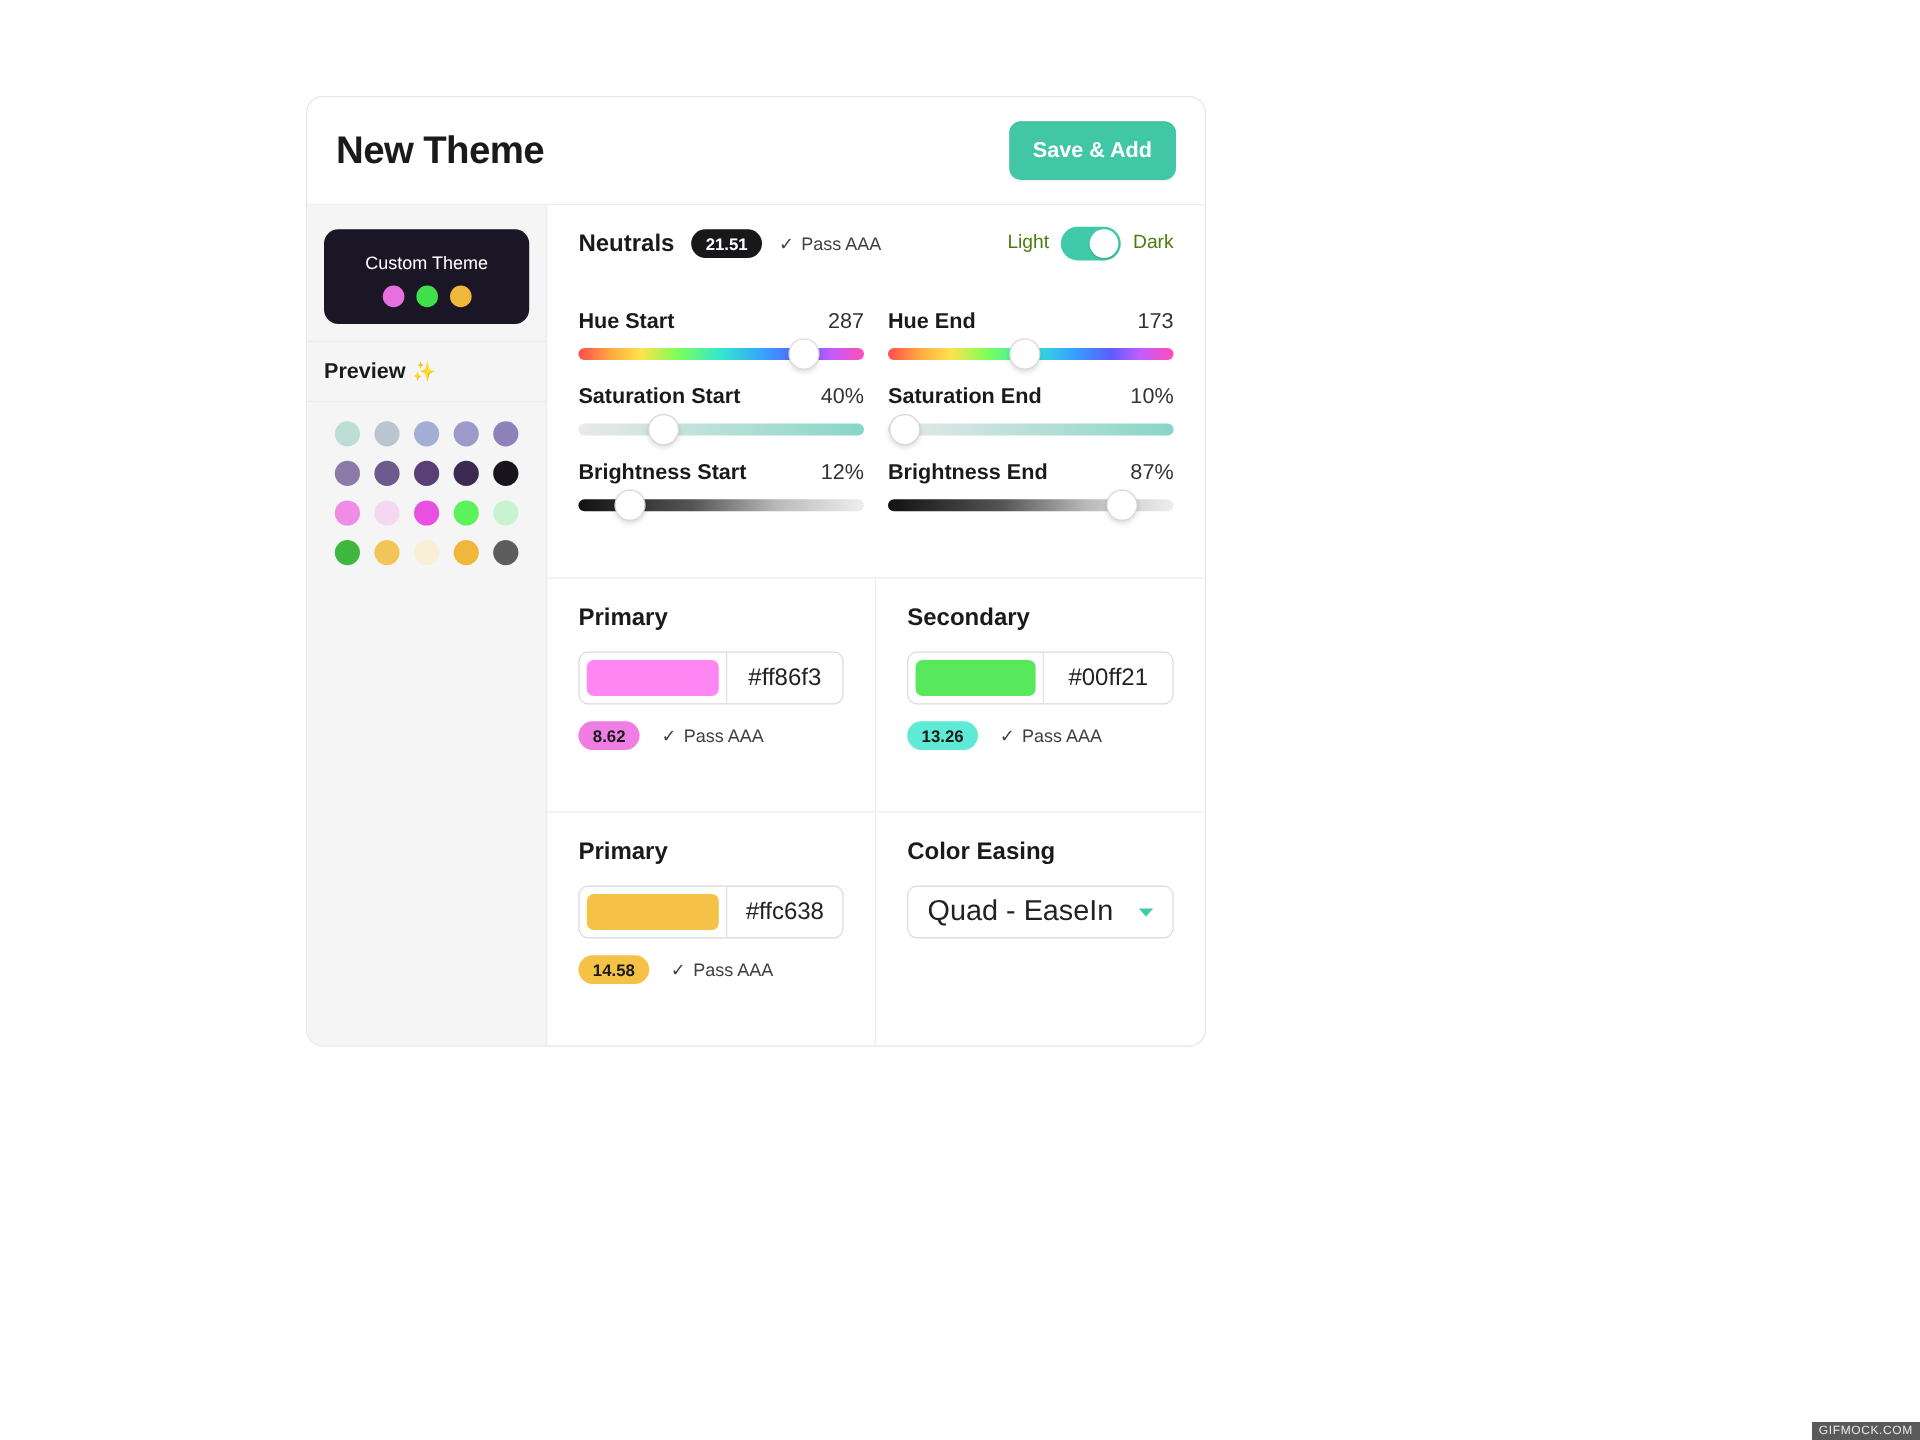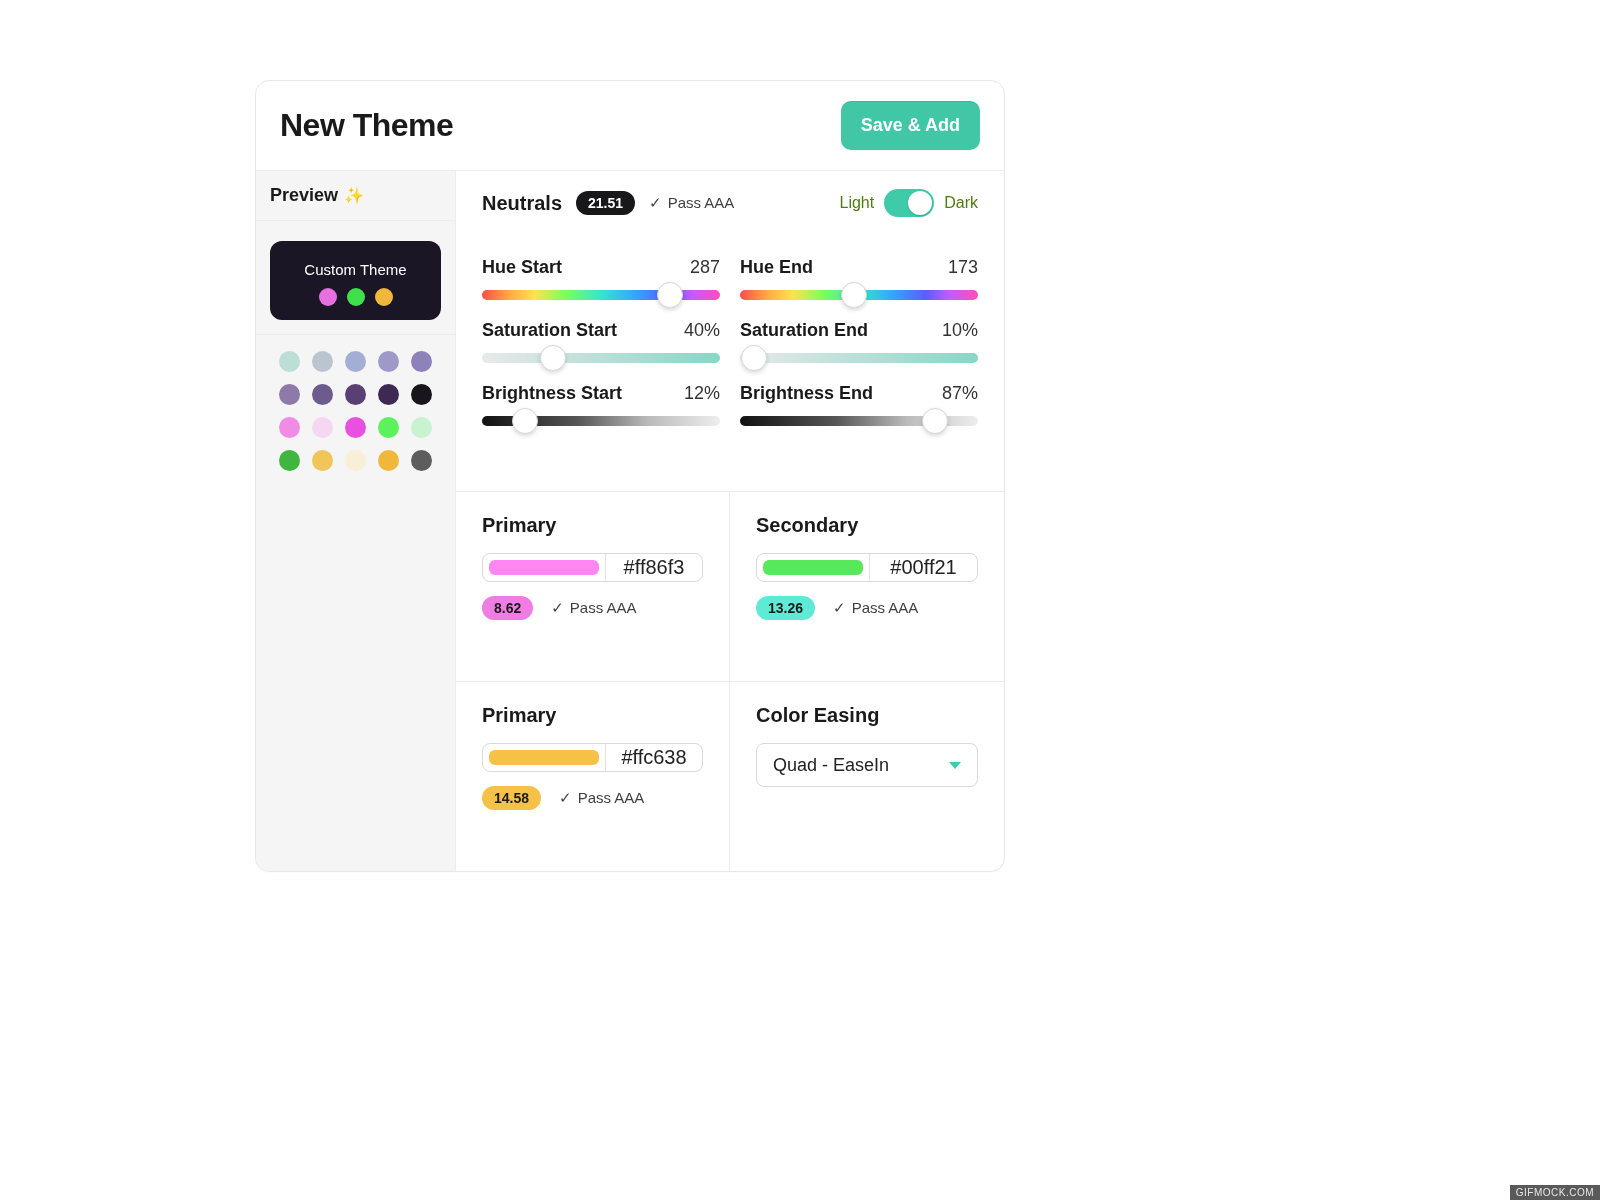--- a/index.html
+++ b/index.html
@@ -152,40 +152,40 @@
   }
   .cell {
     padding: 22px 26px 26px;
     border-right: 1px solid #ececee;
     border-bottom: 1px solid #ececee;
   }
   .cell:nth-child(2n+1) {} 
   .cell-title { font-weight: 800; font-size: 20px; margin-bottom: 16px; }
   .color-input {
     display: flex; border: 1px solid #d9d9dd; border-radius: 8px; overflow: hidden;
-    height: 29px; align-items: stretch;
+    height: 44px; align-items: stretch;
   }
   .color-chip {
     width: 110px; margin: 6px; border-radius: 6px;
   }
   .color-chip.sm { width: 100px; }
   .color-hex {
     flex: 1; display: flex; align-items: center; justify-content: center;
     font-size: 20px; color: #222;
     border-left: 1px solid #e2e2e6;
     font-family: inherit;
   }
   .meta-row { display: flex; align-items: center; gap: 18px; margin-top: 14px; }
   .pill-pink { background: #ef7de4; color: #1a1a1a; }
   .pill-green { background: #5eead4; color: #1a1a1a; }
   .pill-amber { background: #f5c146; color: #1a1a1a; }
   .select {
     border: 1px solid #d9d9dd; border-radius: 8px;
     height: 44px; display: flex; align-items: center; justify-content: space-between;
-    padding: 0 16px; font-size: 18px; color: #222; cursor: pointer;
+    padding: 0 16px; font-size: 24px; color: #222; cursor: pointer;
   }
   .caret {
     width: 0; height: 0;
     border-left: 6px solid transparent;
     border-right: 6px solid transparent;
     border-top: 7px solid #3fcbaa;
   }
   .watermark {
     position: absolute;
     right: 0; bottom: 0;
@@ -202,33 +202,33 @@
 
   <div class="panel-header">
     <h1 class="panel-title">New Theme</h1>
     <button class="save-btn">Save &amp; Add</button>
   </div>
 
   <div class="body-grid">
 
     <aside class="sidebar">
       <div class="sidebar-section">
-        <div class="preview-label">
-          <span>Preview</span>
-          <span class="sparkles">✨</span>
-        </div>
-      </div>
-      <div class="sidebar-section">
         <div class="preview-card">
           <div class="preview-card-title">Custom Theme</div>
           <div class="preview-dots">
             <span class="dot" style="background:#e86fe0"></span>
             <span class="dot" style="background:#3fe04a"></span>
             <span class="dot" style="background:#f0b83b"></span>
           </div>
+        </div>
+      </div>
+      <div class="sidebar-section">
+        <div class="preview-label">
+          <span>Preview</span>
+          <span class="sparkles">✨</span>
         </div>
       </div>
       <div class="swatch-grid" id="swatch-grid">
           <div class="swatch" style="background: rgb(188, 222, 213);"></div>
           <div class="swatch" style="background: rgb(186, 197, 207);"></div>
           <div class="swatch" style="background: rgb(163, 174, 212);"></div>
           <div class="swatch" style="background: rgb(157, 153, 201);"></div>
           <div class="swatch" style="background: rgb(142, 130, 187);"></div>
           <div class="swatch" style="background: rgb(141, 122, 169);"></div>
           <div class="swatch" style="background: rgb(109, 91, 142);"></div>

